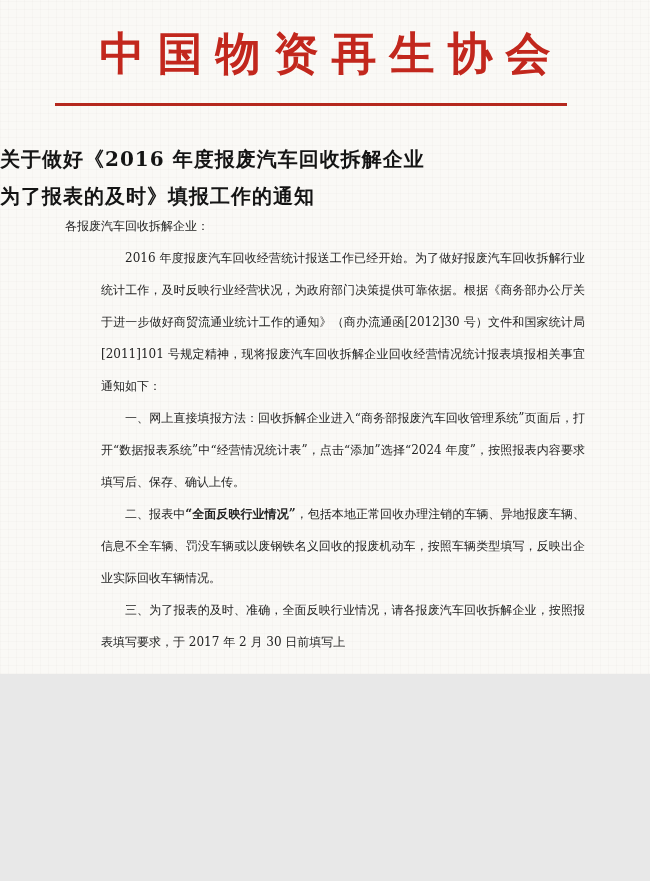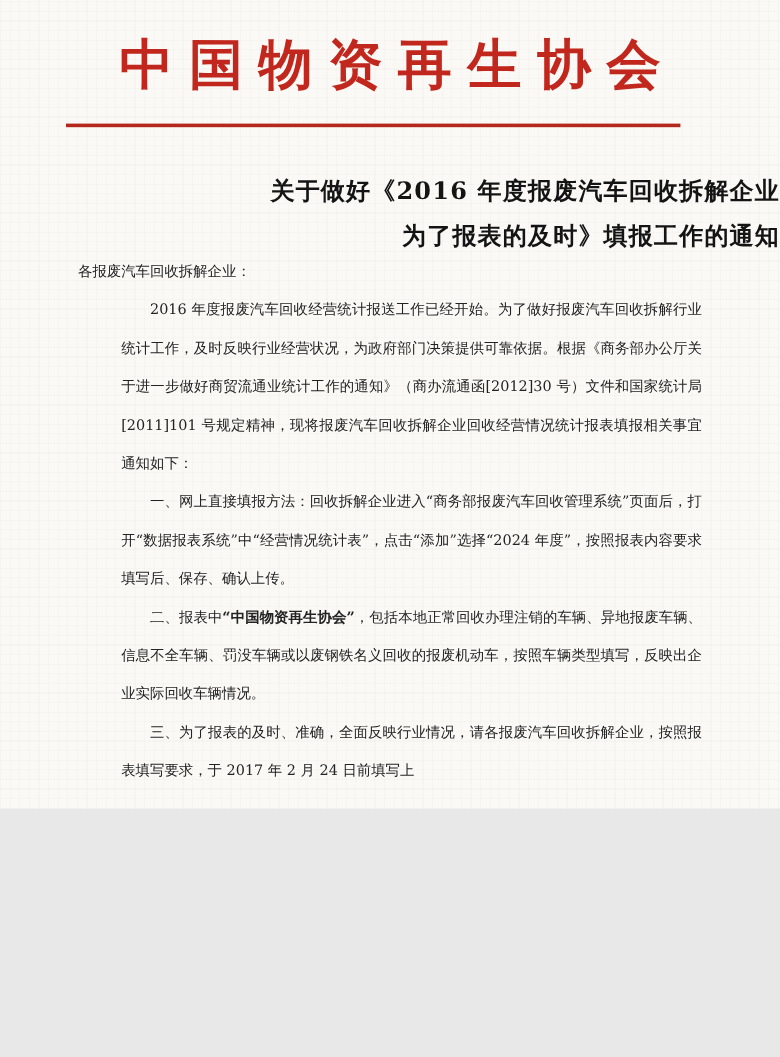--- a/index.html
+++ b/index.html
@@ -29,21 +29,21 @@
   }
   .divider {
     position: absolute;
     top: 103px; left: 55px;
     width: 512px; height: 3px;
     background: var(--divider, #b5281e);
   }
   .doc-title {
     position: absolute;
     top: 141px; left: 0; width: 100%;
-    text-align: right;
+    text-align: left;
     font-size: 20px;
     font-weight: 700;
     line-height: 37px;
     letter-spacing: 1px;
     color: #141414;
   }
   .doc-body {
     position: absolute;
     top: 210px; left: 65px;
     width: 520px;
@@ -86,22 +86,22 @@
 
   <div class="doc-title">
     <div>关于做好《2016 年度报废汽车回收拆解企业</div>
     <div>为了报表的及时》填报工作的通知</div>
   </div>
 
   <div class="doc-body">
     <p>各报废汽车回收拆解企业：</p>
     <p class="indent">2016 年度报废汽车回收经营统计报送工作已经开始。为了做好报废汽车回收拆解行业统计工作，及时反映行业经营状况，为政府部门决策提供可靠依据。根据《商务部办公厅关于进一步做好商贸流通业统计工作的通知》（商办流通函[2012]30 号）文件和国家统计局[2011]101 号规定精神，现将报废汽车回收拆解企业回收经营情况统计报表填报相关事宜通知如下：</p>
     <p class="indent">一、网上直接填报方法：回收拆解企业进入“商务部报废汽车回收管理系统”页面后，打开“数据报表系统”中“经营情况统计表”，点击“添加”选择“2024 年度”，按照报表内容要求填写后、保存、确认上传。</p>
-    <p class="indent"><span>二、报表中</span><b>“中国物资再生协会”</b><span>，包括本地正常回收办理注销的车辆、异地报废车辆、信息不全车辆、罚没车辆或以废钢铁名义回收的报废机动车，按照车辆类型填写，反映出企业实际回收车辆情况。</span></p>
-    <p class="indent">三、为了报表的及时、准确，全面反映行业情况，请各报废汽车回收拆解企业，按照报表填写要求，于 2017 年 2 月 24 日前填写上</p>
+    <p class="indent"><span>二、报表中</span><b>“全面反映行业情况”</b><span>，包括本地正常回收办理注销的车辆、异地报废车辆、信息不全车辆、罚没车辆或以废钢铁名义回收的报废机动车，按照车辆类型填写，反映出企业实际回收车辆情况。</span></p>
+    <p class="indent">三、为了报表的及时、准确，全面反映行业情况，请各报废汽车回收拆解企业，按照报表填写要求，于 2017 年 2 月 30 日前填写上</p>
   </div>
 
   <div class="page-number">1</div>
 
   <div class="watermark">
     <svg class="wechat-svg" viewBox="0 0 46 38" aria-hidden="true">
       <g fill="none" stroke="#c8c8c8" stroke-width="2.2" stroke-linejoin="round">
         <ellipse cx="17" cy="14" rx="14.5" ry="11.5"></ellipse>
         <path d="M9.5 24 L6 31.5 L15.5 25.8"></path>
         <ellipse cx="33.5" cy="22.5" rx="10.5" ry="8.7"></ellipse>

